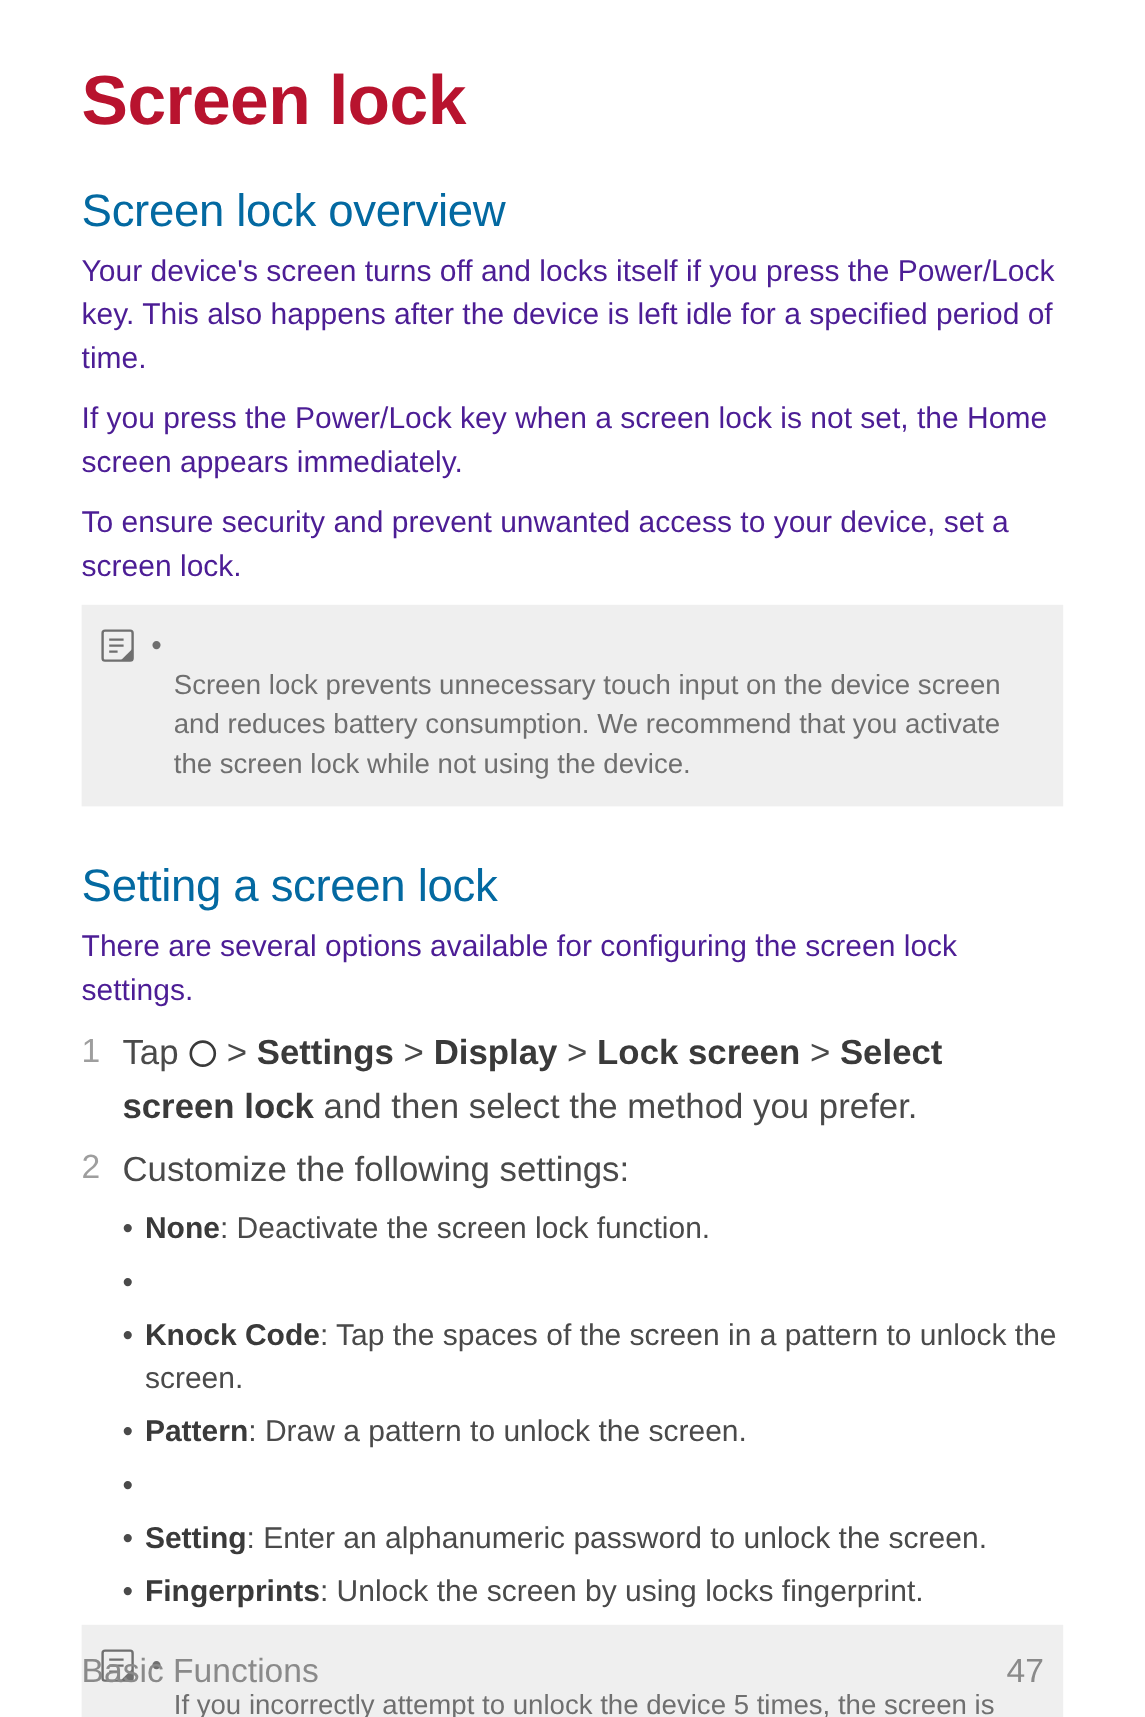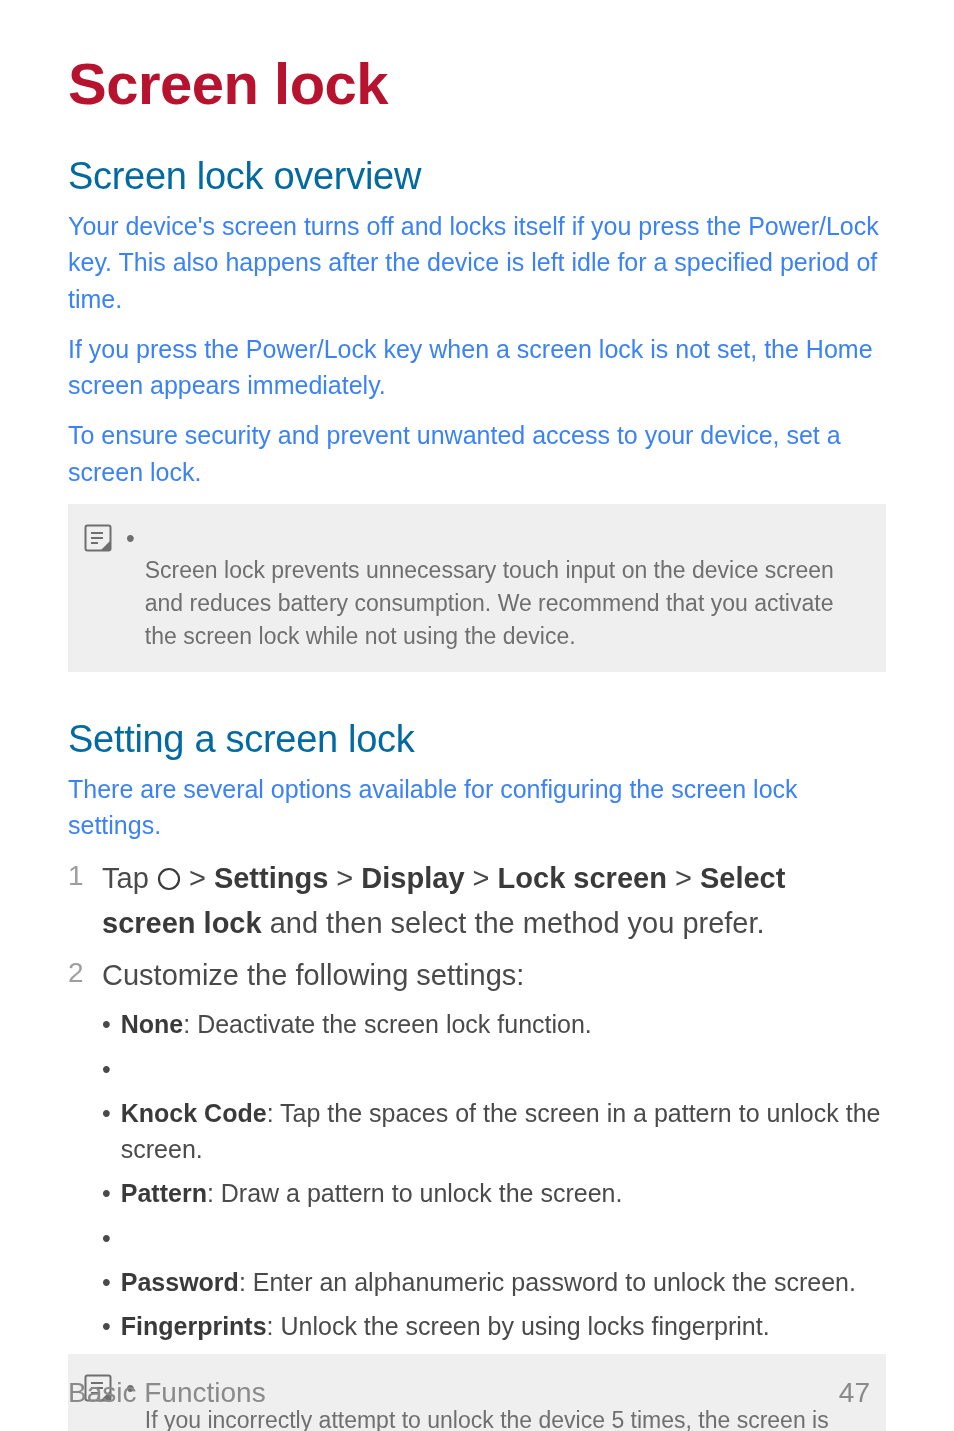--- a/index.html
+++ b/index.html
@@ -22,21 +22,21 @@
   .section-heading {
     font-size: 38px;
     font-weight: 500;
     color: #0369a1;
     margin-bottom: 10px;
     letter-spacing: -0.3px;
   }
   .para {
     font-size: 25px;
     line-height: 1.45;
-    color: #3b82f6;
+    color: #4c1d95;
     margin-bottom: 14px;
     font-weight: 300;
   }
   .note-box {
     background: #efefef;
     display: flex;
     align-items: flex-start;
     padding: 18px 22px 18px 16px;
     margin-top: 10px;
     margin-bottom: 46px;
@@ -185,21 +185,21 @@
     </div>
     <div class="sub-bullet-row">
       <span class="sub-bullet">•</span>
       <span class="sub-content"><span class="bold">Pattern</span><span>: Draw a pattern to unlock the screen.</span></span>
     </div>
     <div class="sub-bullet-row">
       <span class="sub-bullet">•</span>
     </div>
     <div class="sub-bullet-row">
       <span class="sub-bullet">•</span>
-      <span class="sub-content"><span class="bold">Password</span><span>: Enter an alphanumeric password to unlock the screen.</span></span>
+      <span class="sub-content"><span class="bold">Setting</span><span>: Enter an alphanumeric password to unlock the screen.</span></span>
     </div>
     <div class="sub-bullet-row">
       <span class="sub-bullet">•</span>
       <span class="sub-content"><span class="bold">Fingerprints</span><span>: Unlock the screen by using locks fingerprint.</span></span>
     </div>
   </div>
 
 <div class="note-box last">
   <span class="note-icon">
     <svg width="28" height="28" viewBox="0 0 28 28">

